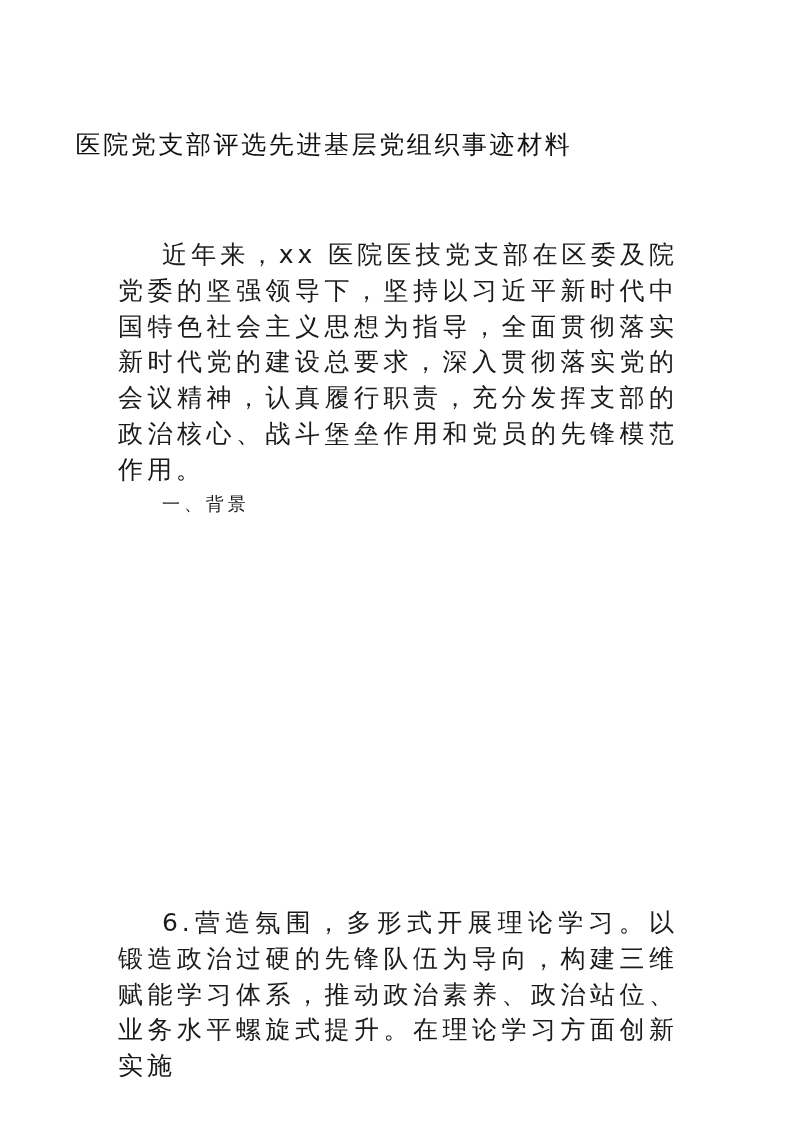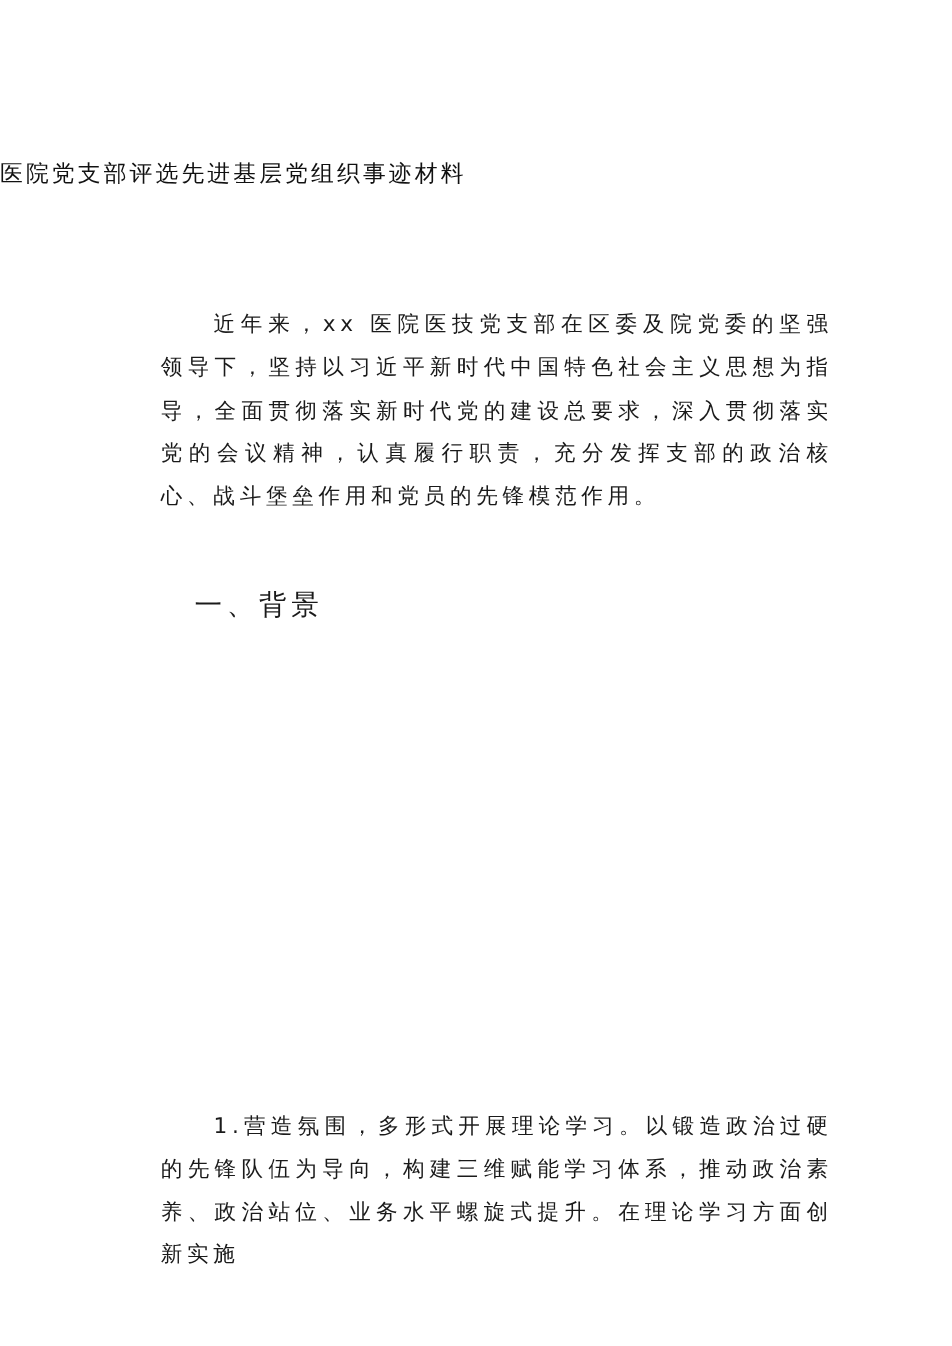--- a/index.html
+++ b/index.html
@@ -21,49 +21,49 @@
       top: 0;
       width: 793px;
       height: 1122px;
       background: #ffffff;
     }
     .title {
       position: absolute;
       left: 0;
       top: 128px;
       width: 648px;
-      text-align: left;
-      font-size: 19px;
+      text-align: center;
+      font-size: 25px;
       letter-spacing: 2.6px;
       line-height: 34px;
       font-family: "DejaVu Serif", "Liberation Serif", serif;
       margin: 0;
       font-weight: normal;
       color: #111111;
     }
     .para {
       position: absolute;
       left: 118px;
       width: 560px;
-      font-size: 18px;
+      font-size: 25px;
       line-height: 35.8px;
       letter-spacing: 3.9px;
-      margin: 16px;
+      margin: 0;
       text-align: justify;
       text-align-last: left;
       word-break: break-all;
       color: #1a1a1a;
     }
     .indent {
       text-indent: 44px;
     }
     .heading {
       position: absolute;
       left: 162px;
-      font-size: 23px;
+      font-size: 18px;
       line-height: 35.8px;
       letter-spacing: 3.9px;
       margin: 0;
       color: #1a1a1a;
       font-family: Liberation Serif, serif;
     }
     #p1 { top: 237px; }
     #h1 { top: 487px; }
     #p2 { top: 570px; }
     #h2 { top: 822px; }
@@ -74,14 +74,14 @@
 
 <div class="page">
   <h1 class="title" id="title">医院党支部评选先进基层党组织事迹材料</h1>
 
   <p class="para indent" id="p1">近年来，xx 医院医技党支部在区委及院党委的坚强领导下，坚持以习近平新时代中国特色社会主义思想为指导，全面贯彻落实新时代党的建设总要求，深入贯彻落实党的会议精神，认真履行职责，充分发挥支部的政治核心、战斗堡垒作用和党员的先锋模范作用。</p>
 
   <p class="heading" id="h1">一、背景</p>
 
 
 
-  <p class="para indent" id="p3">1.营造氛围，多形式开展理论学习。以锻造政治过硬的先锋队伍为导向，构建三维赋能学习体系，推动政治素养、政治站位、业务水平螺旋式提升。在理论学习方面创新实施</p>
+  <p class="para indent" id="p3">6.营造氛围，多形式开展理论学习。以锻造政治过硬的先锋队伍为导向，构建三维赋能学习体系，推动政治素养、政治站位、业务水平螺旋式提升。在理论学习方面创新实施</p>
 </div>
 
 </body></html>

